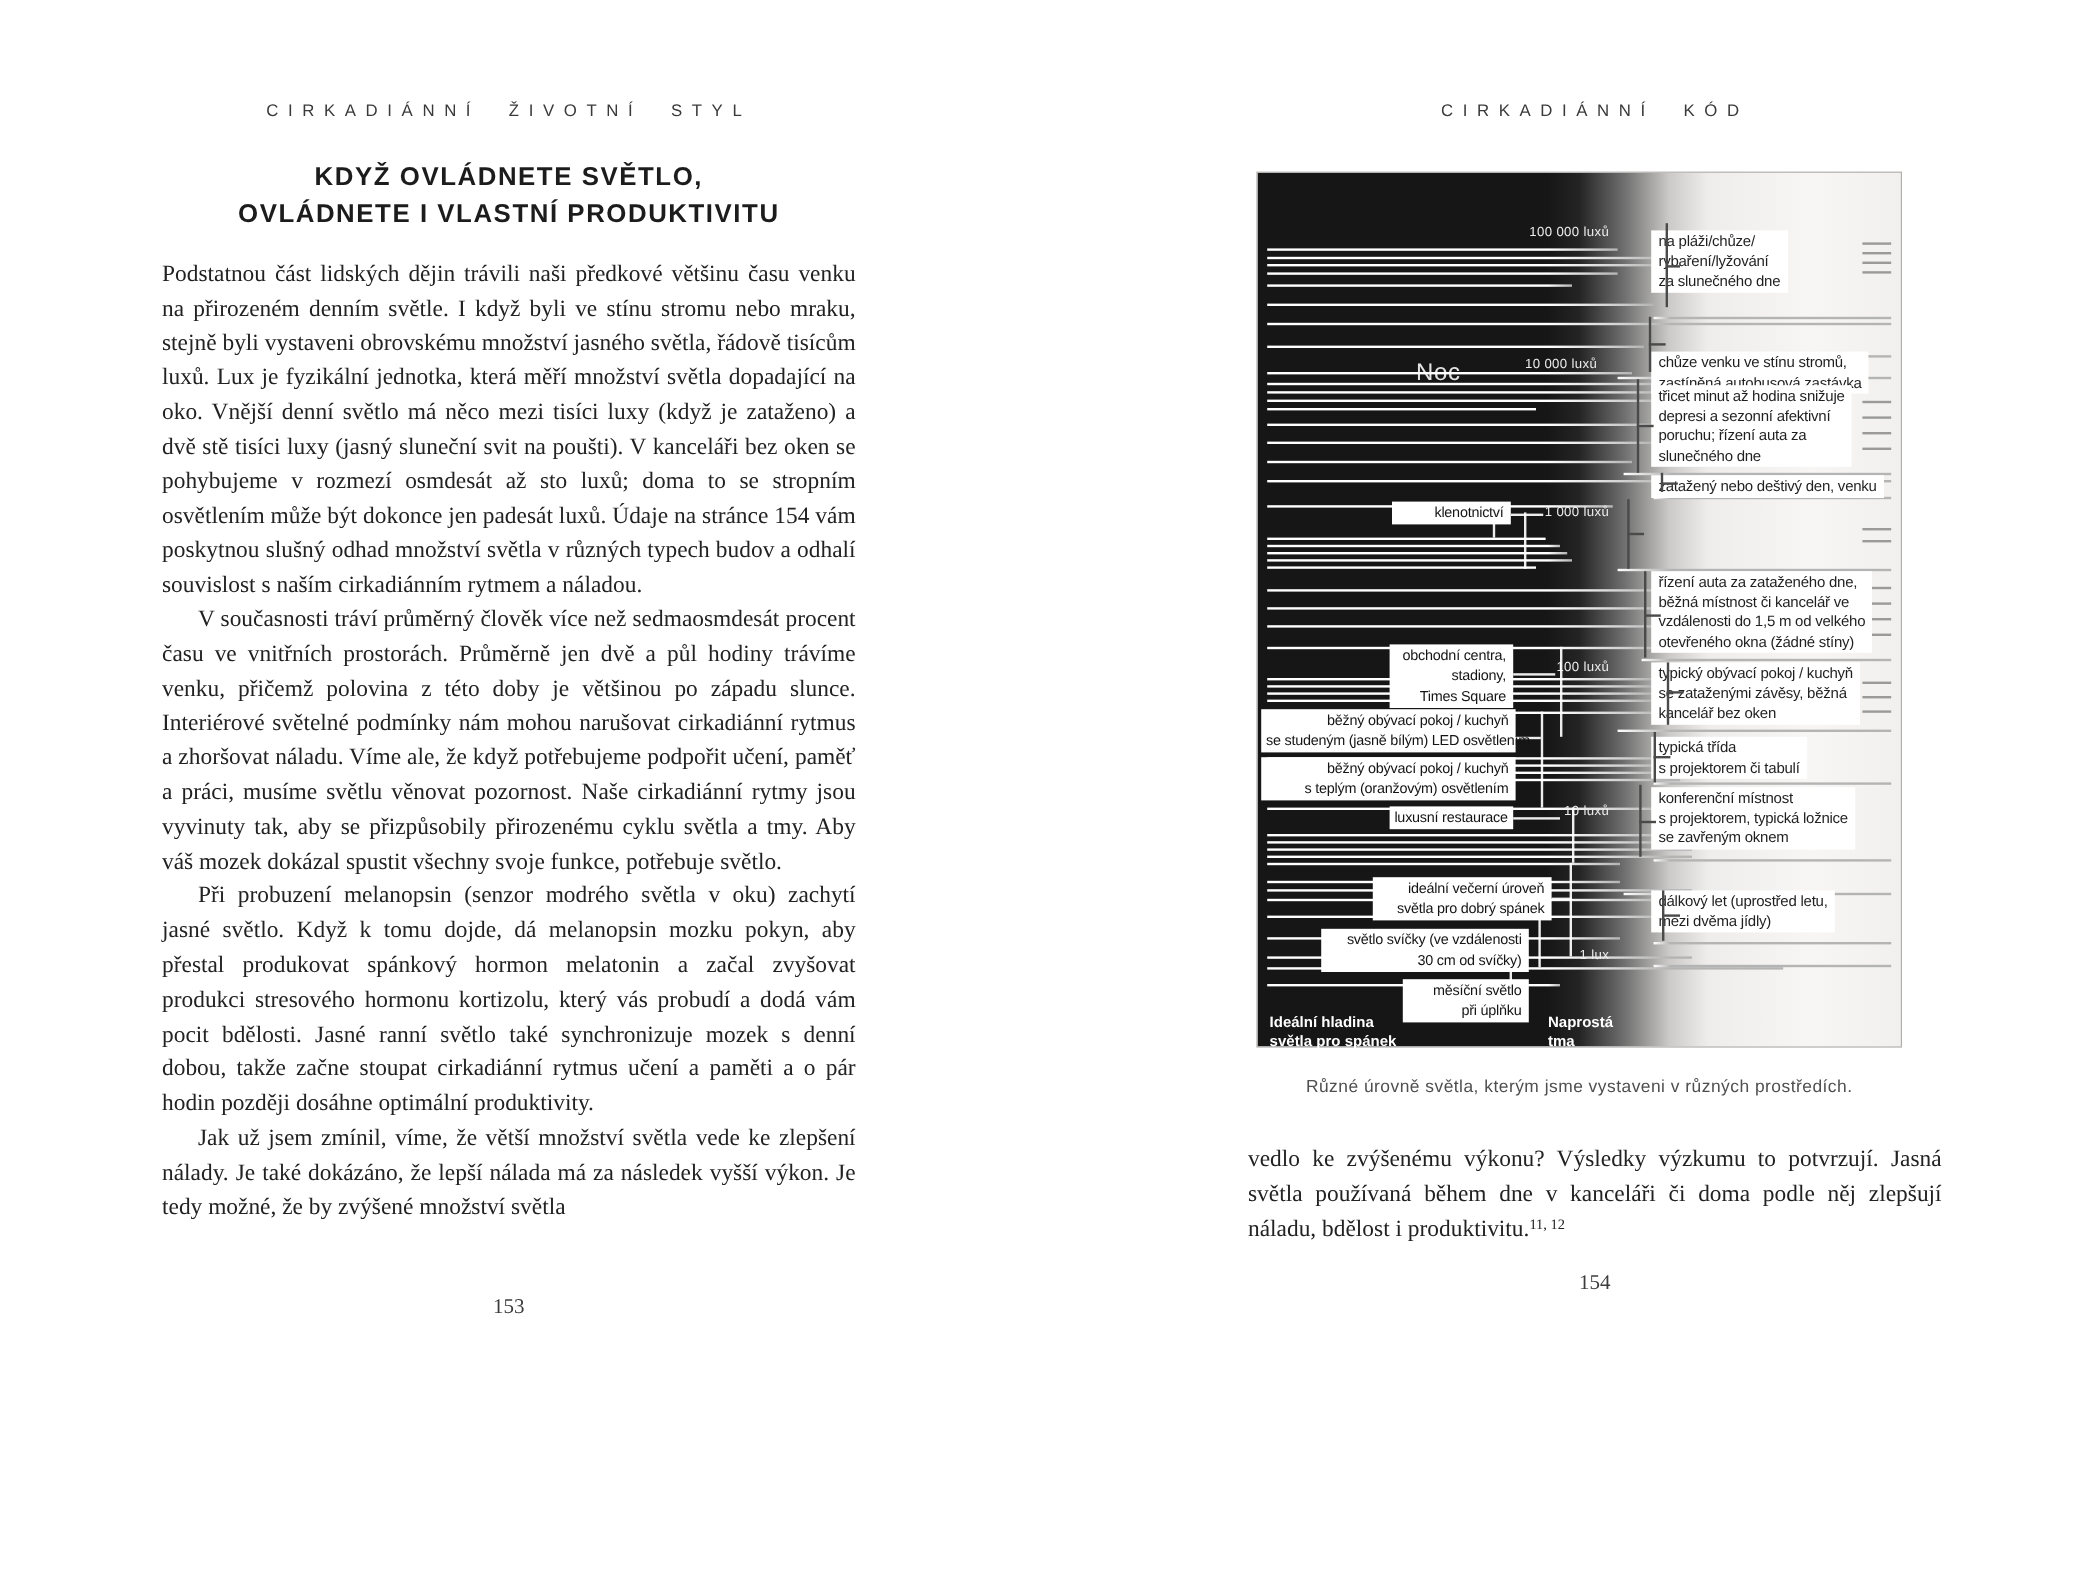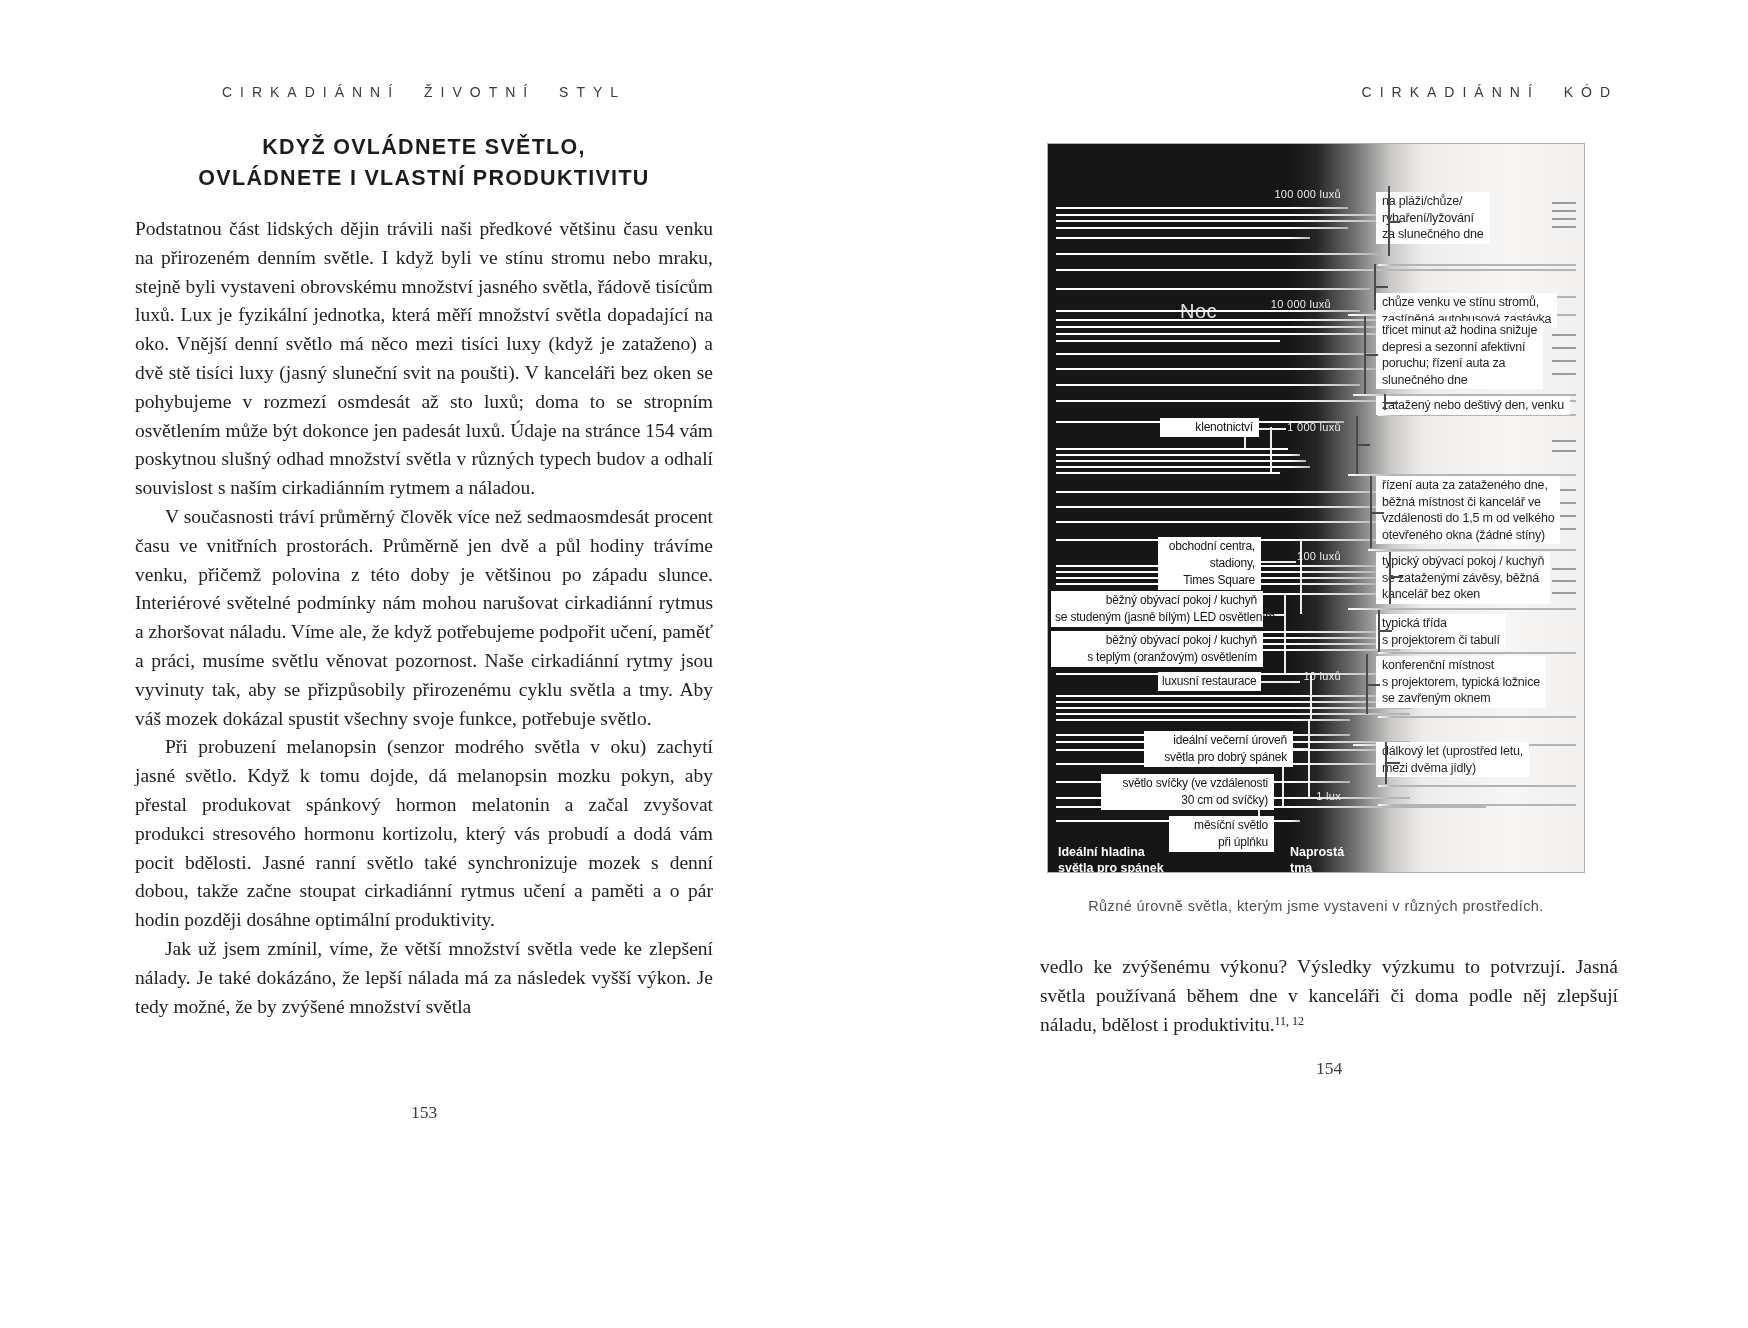--- a/index.html
+++ b/index.html
@@ -35,25 +35,25 @@
 <div class="page" style="left:0;width:874px;">
   <div class="running-head" style="left:135px;top:84px;width:578px;">CIRKADIÁNNÍ ŽIVOTNÍ STYL</div>
   <div class="chapter-title" style="left:110px;top:132px;width:628px;">KDYŽ OVLÁDNETE SVĚTLO,
 OVLÁDNETE I VLASTNÍ PRODUKTIVITU</div>
   <div class="body-text" style="left:135px;top:215px;width:578px;">
     <p>Podstatnou část lidských dějin trávili naši předkové většinu času venku na přirozeném denním světle. I když byli ve stínu stromu nebo mraku, stejně byli vystaveni obrovskému množství jasného světla, řádově tisícům luxů. Lux je fyzikální jednotka, která měří množství světla dopadající na oko. Vnější denní světlo má něco mezi tisíci luxy (když je zataženo) a dvě stě tisíci luxy (jasný sluneční svit na poušti). V kanceláři bez oken se pohybujeme v rozmezí osmdesát až sto luxů; doma to se stropním osvětlením může být dokonce jen padesát luxů. Údaje na stránce 154 vám poskytnou slušný odhad množství světla v různých typech budov a odhalí souvislost s naším cirkadiánním rytmem a náladou.</p>
     <p class="indent">V současnosti tráví průměrný člověk více než sedmaosmdesát procent času ve vnitřních prostorách. Průměrně jen dvě a půl hodiny trávíme venku, přičemž polovina z této doby je většinou po západu slunce. Interiérové světelné podmínky nám mohou narušovat cirkadiánní rytmus a zhoršovat náladu. Víme ale, že když potřebujeme podpořit učení, paměť a práci, musíme světlu věnovat pozornost. Naše cirkadiánní rytmy jsou vyvinuty tak, aby se přizpůsobily přirozenému cyklu světla a tmy. Aby váš mozek dokázal spustit všechny svoje funkce, potřebuje světlo.</p>
     <p class="indent">Při probuzení melanopsin (senzor modrého světla v oku) zachytí jasné světlo. Když k tomu dojde, dá melanopsin mozku pokyn, aby přestal produkovat spánkový hormon melatonin a začal zvyšovat produkci stresového hormonu kortizolu, který vás probudí a dodá vám pocit bdělosti. Jasné ranní světlo také synchronizuje mozek s denní dobou, takže začne stoupat cirkadiánní rytmus učení a paměti a o pár hodin později dosáhne optimální produktivity.</p>
     <p class="indent">Jak už jsem zmínil, víme, že větší množství světla vede ke zlepšení nálady. Je také dokázáno, že lepší nálada má za následek vyšší výkon. Je tedy možné, že by zvýšené množství světla</p>
   </div>
-  <div class="page-number" style="left:135px;top:1078px;width:578px;margin-top:24px;">153</div>
+  <div class="page-number" style="left:135px;top:1078px;width:578px;">153</div>
 </div>
 
 <div class="page" style="left:874px;width:874px;">
-  <div class="running-head" style="left:166px;top:84px;width:578px;text-align:right;">CIRKADIÁNNÍ KÓD</div>
+  <div class="running-head" style="left:166px;top:84px;width:578px;">CIRKADIÁNNÍ KÓD</div>
 </div>
 
 <div id="figure">
   <div class="zone-title" style="left:132px;top:156px;color:#e3e3e3;">Noc</div>
   <div class="zone-title" style="left:402px;top:155px;color:#3d3d3d;">Den</div>
   <div class="fig-bottom" style="left:10px;top:700px;">Ideální hladina
 světla pro spánek</div>
   <div class="fig-bottom" style="left:242px;top:700px;">Naprostá
 tma</div>
 <div class="lvl-line" style="top: 63px; left: 8px; width: 292px; background: linear-gradient(90deg, rgb(255, 255, 255) 80.137%, rgb(180, 180, 180) 100%);"></div>

